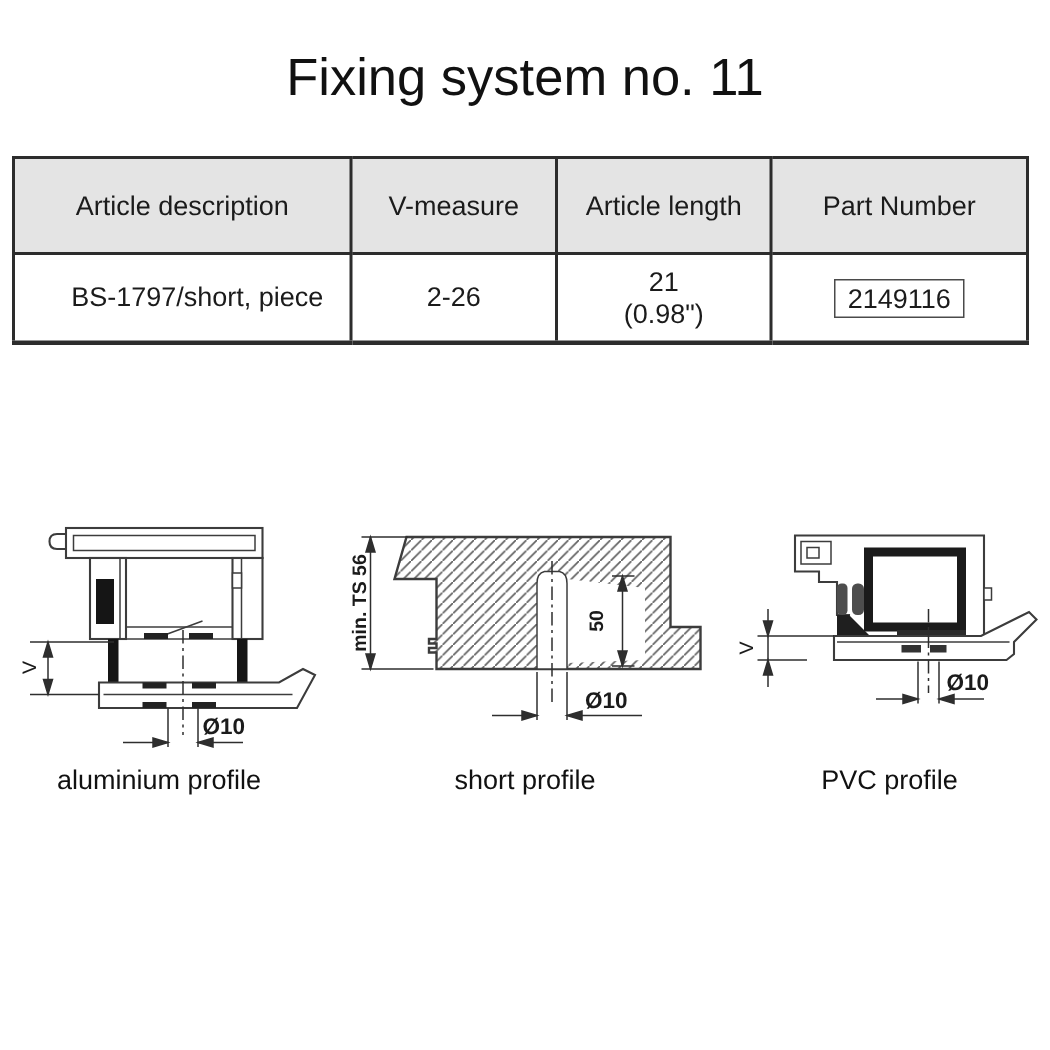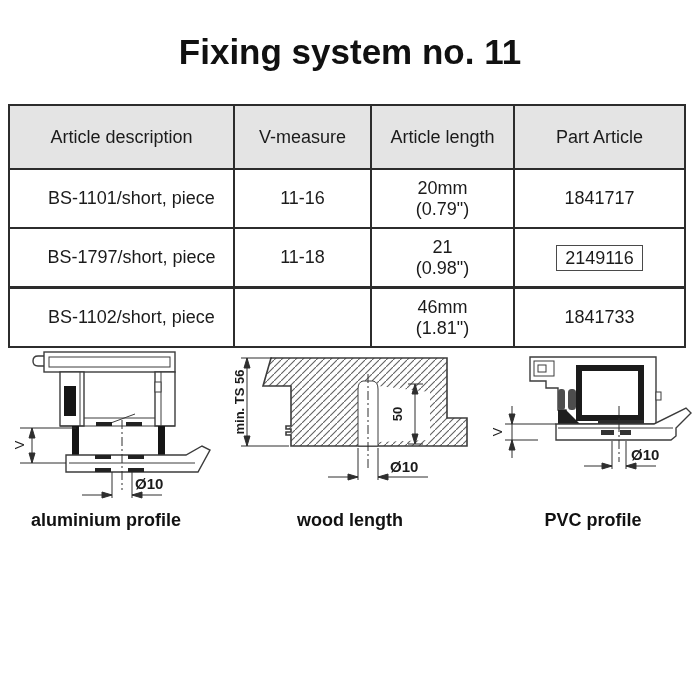--- a/index.html
+++ b/index.html
@@ -2,42 +2,42 @@
 <html><head>
 <meta charset="utf-8">
 <style>
   html,body{margin:0;padding:0;background:#ffffff;}
   .canvas{
     position:relative;width:700px;height:700px;background:#ffffff;
     font-family:"Liberation Sans", sans-serif;color:#1b1b1b;overflow:hidden;
   }
   .title{
     position:absolute;top:32px;left:0;width:700px;text-align:center;
-    font-size:35px;font-weight:bold;letter-spacing:0px;color:#111;
+    font-size:35px;font-weight:normal;letter-spacing:0px;color:#111;
   }
   table.spec{
     position:absolute;left:8px;top:104px;width:676px;
     border-collapse:collapse;table-layout:fixed;padding-left:39px;
   }
   table.spec th, table.spec td{
     border:2px solid #2c2c2c;font-size:18px;font-weight:normal;
     text-align:center;vertical-align:middle;color:#1b1b1b;
   }
   table.spec th{background:#e4e4e4;height:62px;padding:0 18px;line-height:22px;}
   table.spec td{height:55px;background:#ffffff;}
   td.article{text-align:left;padding-left:21px;}
   tr.r2 td{border-bottom-width:3px;}
   .tl div{line-height:21px;}
   .part-box{
     display:inline-block;border:1.5px solid #4a4a4a;padding:1px 8px;line-height:22px;
   }
   .drawing{position:absolute;}
   .profile-label{
     position:absolute;top:508px;height:24px;line-height:24px;text-align:center;
-    font-size:18px;font-weight:bold;color:#111;
+    font-size:18px;font-weight:normal;color:#111;
   }
   .lbl-alu{left:0px;width:212px;}
   .lbl-wood{left:240px;width:220px;}
   .lbl-pvc{left:483px;width:220px;}
   svg text{font-family:"Liberation Sans", sans-serif;}
 </style>
 </head>
 <body>
 
 <div class="canvas">
@@ -49,52 +49,34 @@
       <col style="width:225px">
         <col style="width:137px">
         <col style="width:143px">
         <col style="width:171px">
     </colgroup>
     <thead>
       <tr>
         <th>Article description</th>
         <th>V-measure</th>
         <th>Article length</th>
-        <th>Part Article</th>
+        <th>Part Number</th>
       </tr>
     </thead>
     <tbody>
-      <tr>
-        <td class="article">BS-1101/short, piece</td>
-        <td>11-16</td>
-        <td class="tl">
-          <div>20mm</div>
-          <div>(0.79")</div>
-        </td>
-        <td>1841717</td>
-      </tr>
       <tr class="r2">
         <td class="article">BS-1797/short, piece</td>
-        <td>11-18</td>
+        <td>2-26</td>
         <td class="tl">
           <div>21</div>
           <div>(0.98")</div>
         </td>
         <td>
           <span class="part-box">2149116</span>
         </td>
-      </tr>
-      <tr>
-        <td class="article">BS-1102/short, piece</td>
-        <td></td>
-        <td class="tl">
-          <div>46mm</div>
-          <div>(1.81")</div>
-        </td>
-        <td>1841733</td>
       </tr>
     </tbody>
   </table>
 
   <svg class="drawing" style="left:8px;top:346px;" width="225" height="158" viewBox="0 0 225 158">
     <g stroke="#3c3c3c" stroke-width="1.4" fill="#ffffff">
       <path d="M36,10 L30,10 Q25,10 25,15 Q25,20 30,20 L36,20"></path>
       <rect x="36" y="6" width="131" height="20"></rect>
       <rect x="41" y="11" width="121" height="10" stroke-width="1"></rect>
       <rect x="52" y="26" width="24" height="54"></rect>
@@ -202,16 +184,16 @@
       <line x1="158" y1="93" x2="158" y2="121"></line>
       <line x1="116" y1="118" x2="144" y2="118"></line>
       <line x1="158" y1="118" x2="188" y2="118"></line>
       <polygon points="144,118 134,115 134,121" fill="#2e2e2e"></polygon>
       <polygon points="158,118 168,115 168,121" fill="#2e2e2e"></polygon>
     </g>
     <text x="163" y="112" font-size="15" font-weight="bold" fill="#1b1b1b">Ø10</text>
   </svg>
 
   <div class="profile-label lbl-alu">aluminium profile</div>
-  <div class="profile-label lbl-wood">wood length</div>
+  <div class="profile-label lbl-wood">short profile</div>
   <div class="profile-label lbl-pvc">PVC profile</div>
 
 </div>
 
 </body></html>

